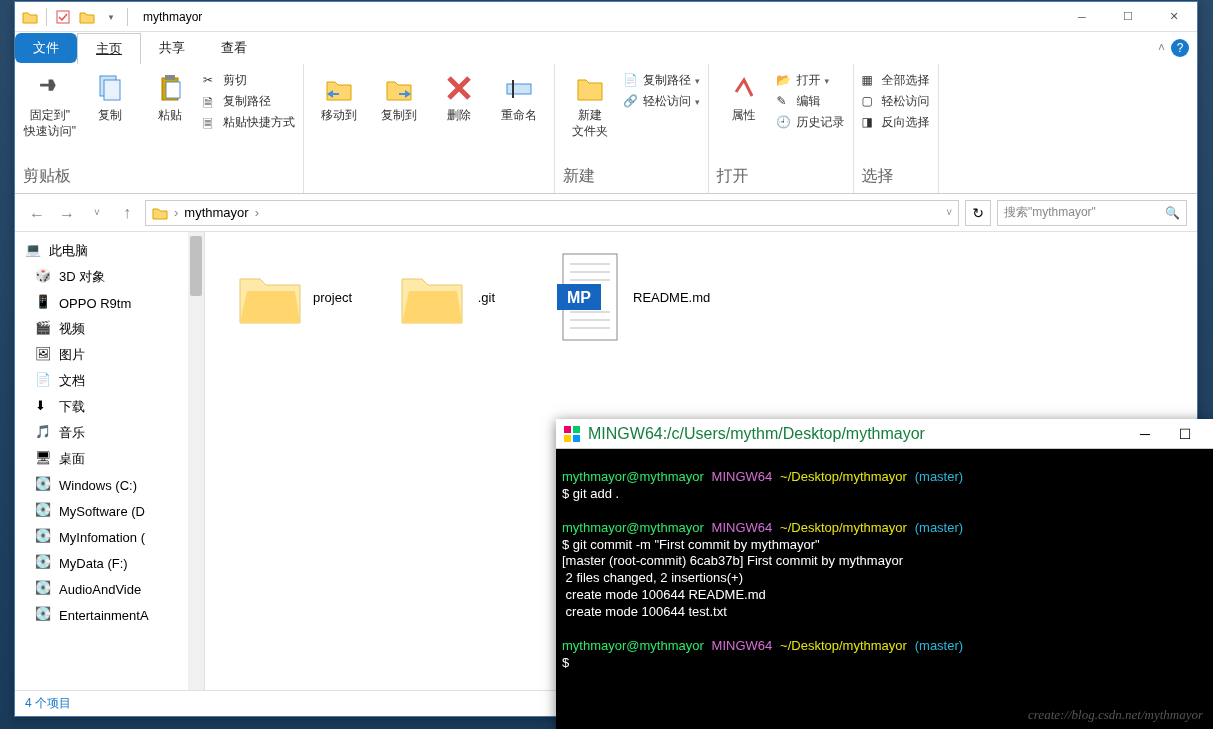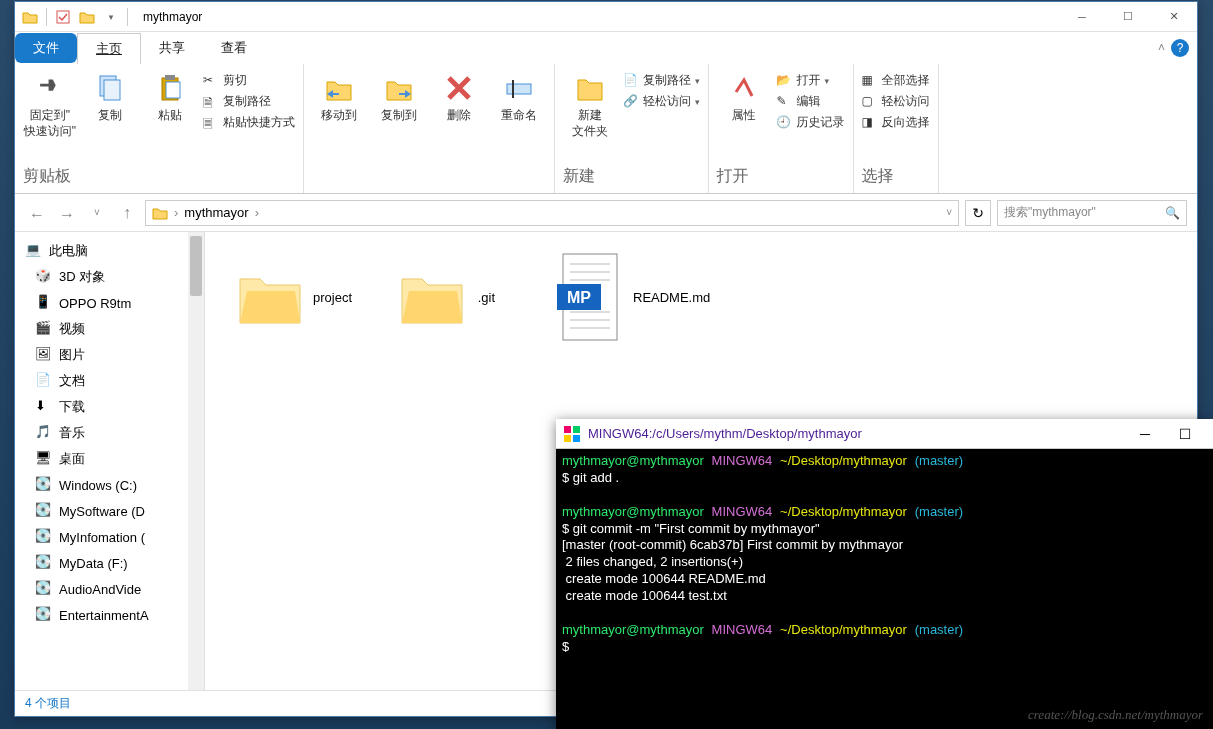--- a/index.html
+++ b/index.html
@@ -64,24 +64,24 @@
 .file-item .fic { width: 80px; height: 90px; display: flex; align-items: center; justify-content: center; }
 .file-item .fname { font-size: 13px; color: #000; text-align: center; }
 
 
 .statusbar { height: 26px; border-top: 1px solid #e0e0e0; display: flex; align-items: center; padding: 0 10px; font-size: 12px; color: #1979ca; background: #fff; }
 
 
 .terminal { position: absolute; left: 556px; top: 419px; width: 657px; height: 310px; background: #000; box-shadow: 0 2px 12px rgba(0,0,0,0.5); }
 .term-title { height: 30px; background: #fff; display: flex; align-items: center; padding: 0 8px; border-bottom: 1px solid #ccc; }
 .term-title .tic { width: 16px; height: 16px; margin-right: 8px; }
-.term-title-text { font-size: 13px; color: #4c1d95; flex: 1; }
+.term-title-text { font-size: 16px; color: #15803d; flex: 1; }
 .term-controls { display: flex; gap: 0; }
 .term-btn { width: 40px; height: 30px; display: flex; align-items: center; justify-content: center; font-size: 14px; cursor: pointer; }
-.term-body { padding: 4px 6px; font-family: "Consolas", monospace; font-size: 13px; line-height: 1.3; color: #fff; white-space: pre; }
+.term-body { padding: 20px 6px; font-family: "Consolas", monospace; font-size: 13px; line-height: 1.3; color: #fff; white-space: pre; }
 .tg { color: #2ee86b; }
 .tp { color: #d670d6; }
 .ty { color: #e5e510; }
 .tc { color: #29b8db; }
 .term-watermark { position: absolute; right: 10px; bottom: 6px; font-size: 13px; color: #555; font-style: italic; font-family: serif; }
 
 
 .folder-svg { width: 70px; height: 60px; }
 </style>
 </head>

